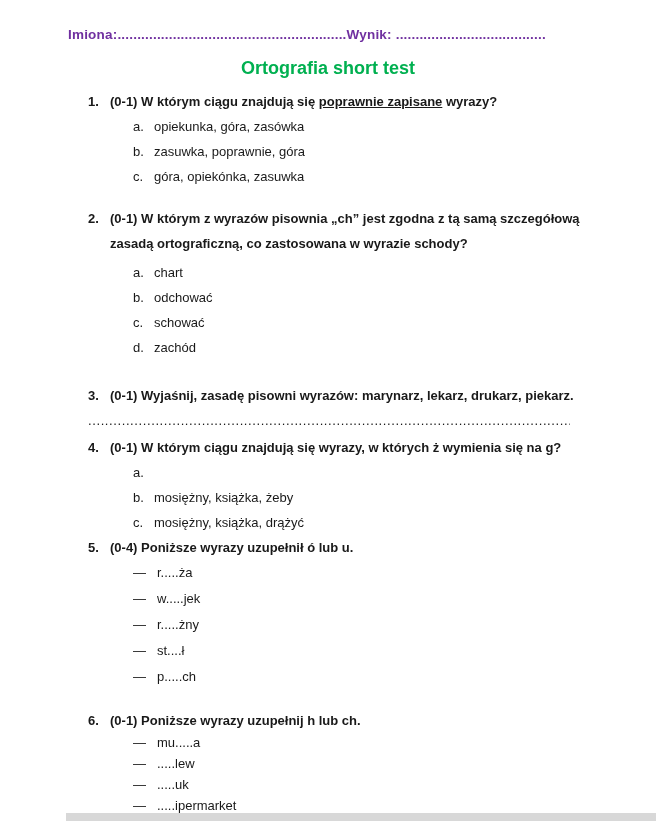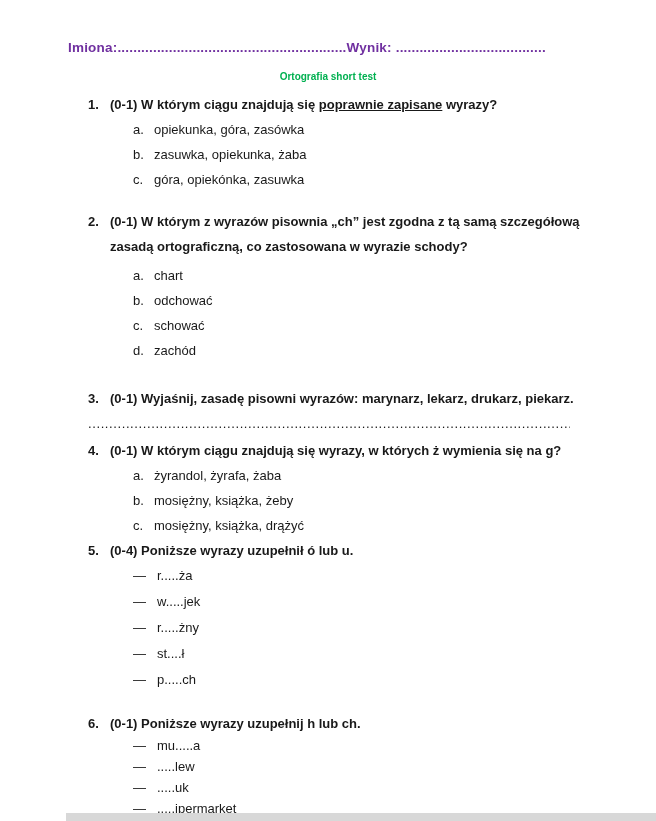--- a/index.html
+++ b/index.html
@@ -11,34 +11,34 @@
     font-size: 13px;
     color: #191919;
   }
   .page {
     position: relative;
     width: 656px; height: 821px;
     overflow: hidden;
     background: #ffffff;
   }
   .header-row {
-    padding-top: 40px;
+    padding-top: 27px;
     margin-left: 68px;
     display: flex;
     font-weight: 700;
     font-size: 13.5px;
     color: var(--purple, #7030a0);
     letter-spacing: 0.2px;
   }
   .score { }
   .title {
     margin-top: 16px;
     text-align: center;
     font-weight: 700;
-    font-size: 10px;
+    font-size: 18px;
     color: var(--green, #00b050);
   }
   .q { margin-left: 88px; }
   .stem { display: flex; line-height: 25px; font-weight: 700; }
   .stem .num { width: 22px; flex: none; }
   .stem-text { max-width: 502px; }
   .opt { display: flex; margin-left: 45px; line-height: 25px; font-weight: 400; }
   .opt-letter { width: 21px; flex: none; }
   .u { text-decoration: underline; }
   .i { }
@@ -87,21 +87,21 @@
       <span class="num">1.</span>
       <div class="stem-text"><span>(0-1) W którym ciągu znajdują się </span><span class="u">poprawnie zapisane</span><span> wyrazy?</span></div>
     </div>
     <div class="opts">
       <div class="opt">
         <span class="opt-letter">a.</span>
         <span class="opt-text">opiekunka, góra, zasówka</span>
       </div>
       <div class="opt">
         <span class="opt-letter">b.</span>
-        <span class="opt-text">zasuwka, opiekunka, żaba</span>
+        <span class="opt-text">zasuwka, poprawnie, góra</span>
       </div>
       <div class="opt">
         <span class="opt-letter">c.</span>
         <span class="opt-text">góra, opiekónka, zasuwka</span>
       </div>
     </div>
   </div>
 
   <div class="q q2">
     <div class="stem">
@@ -137,21 +137,20 @@
   </div>
 
   <div class="q q4">
     <div class="stem">
       <span class="num">4.</span>
       <div class="stem-text">(0-1) W którym ciągu znajdują się wyrazy, w których ż wymienia się na g?</div>
     </div>
     <div class="opts">
       <div class="opt">
         <span class="opt-letter">a.</span>
-        <span class="opt-text">żyrandol, żyrafa, żaba</span>
       </div>
       <div class="opt">
         <span class="opt-letter">b.</span>
         <span class="opt-text">mosiężny, książka, żeby</span>
       </div>
       <div class="opt">
         <span class="opt-letter">c.</span>
         <span class="opt-text">mosiężny, książka, drążyć</span>
       </div>
     </div>

